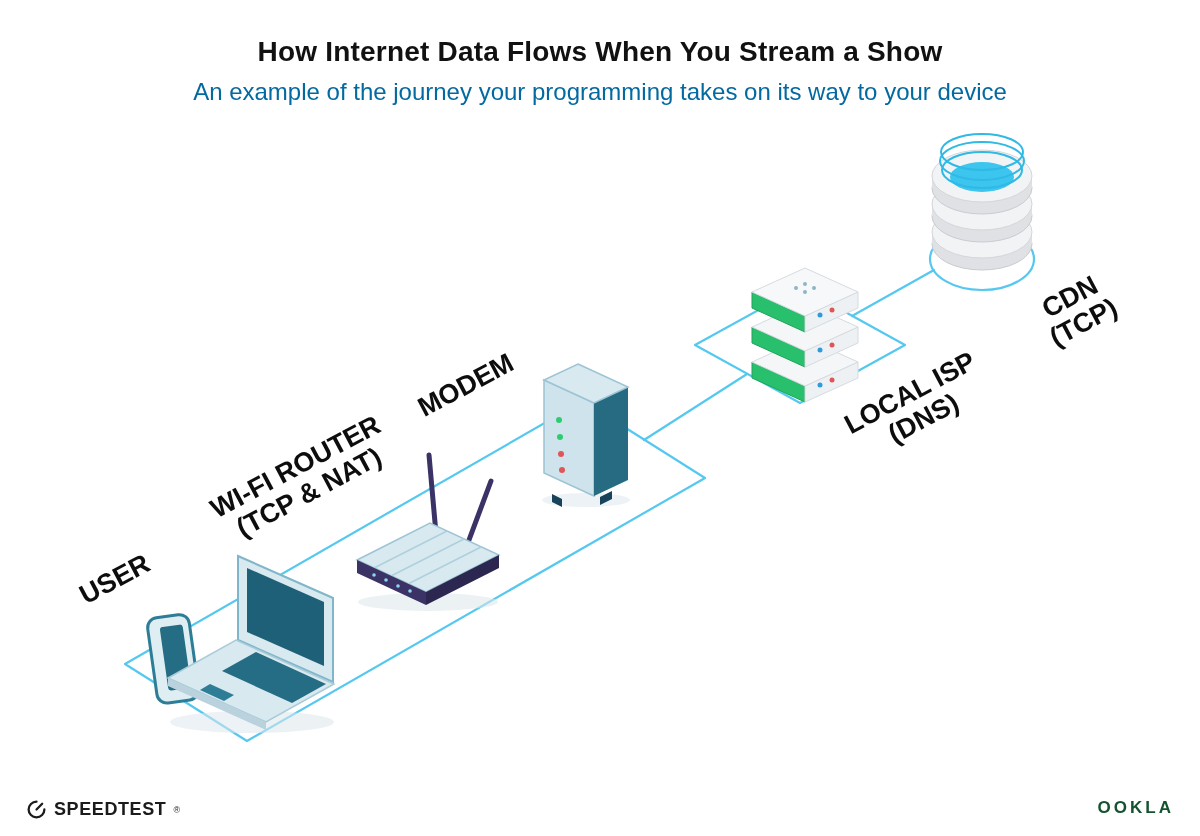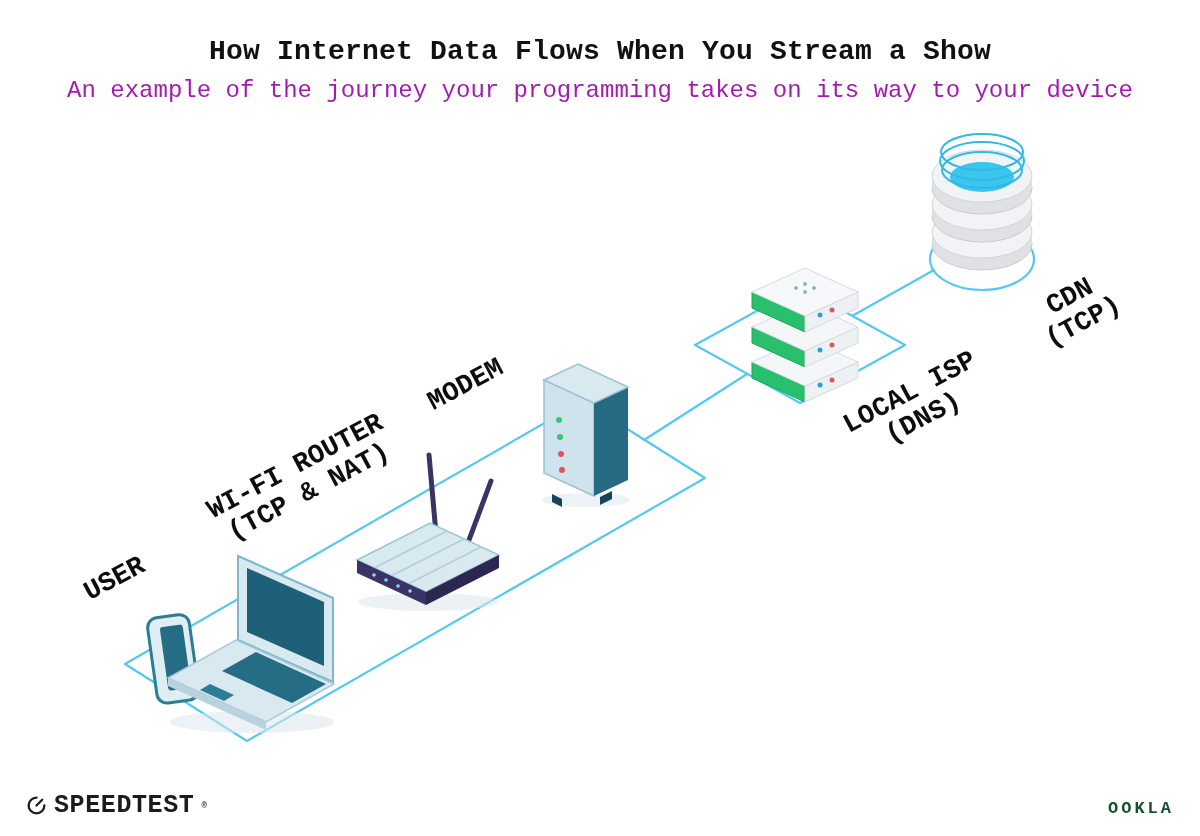--- a/index.html
+++ b/index.html
@@ -1,34 +1,34 @@
 <!DOCTYPE html>
 <html><head>
 <meta charset="utf-8">
 <style>
   html,body{margin:0;padding:0;background:#ffffff;}
   .page{
     position:relative;width:1200px;height:836px;background:#ffffff;overflow:hidden;
-    font-family:Liberation Mono, monospace;
+    font-family:Liberation Sans, sans-serif;
   }
   .header{position:absolute;top:36px;left:0;width:1200px;text-align:center;}
   .title{font-size:28px;font-weight:700;color:#111111;letter-spacing:.2px;}
-  .subtitle{margin-top:10px;font-size:24px;font-weight:400;color:#a21caf;}
+  .subtitle{margin-top:10px;font-size:24px;font-weight:400;color:#0369a1;}
   .diagram{position:absolute;inset:0;}
   .diagram svg{position:absolute;left:0;top:0;}
   .node-label{
     position:absolute;
     transform:rotate(-28deg);
     transform-origin:center center;
     font-weight:700;color:#0d0d0d;
     font-size:27px;line-height:1.08;text-align:center;white-space:nowrap;
   }
   .footer{position:absolute;left:0;bottom:14px;width:1200px;height:36px;}
   .speedtest{position:absolute;left:26px;bottom:2px;display:flex;align-items:center;gap:7px;}
-  .speedtest-text{font-size:25px;font-weight:700;color:#1b1b1b;letter-spacing:.6px;}
+  .speedtest-text{font-size:18px;font-weight:700;color:#1b1b1b;letter-spacing:.6px;}
   .tm{font-size:9px;vertical-align:top;color:#1b1b1b;}
   .ookla{position:absolute;right:26px;bottom:4px;font-size:17px;font-weight:600;
          color:#14532d;letter-spacing:3px;}
 </style>
 </head>
 <body>
 
 <div class="page">
 
   <div class="header">

